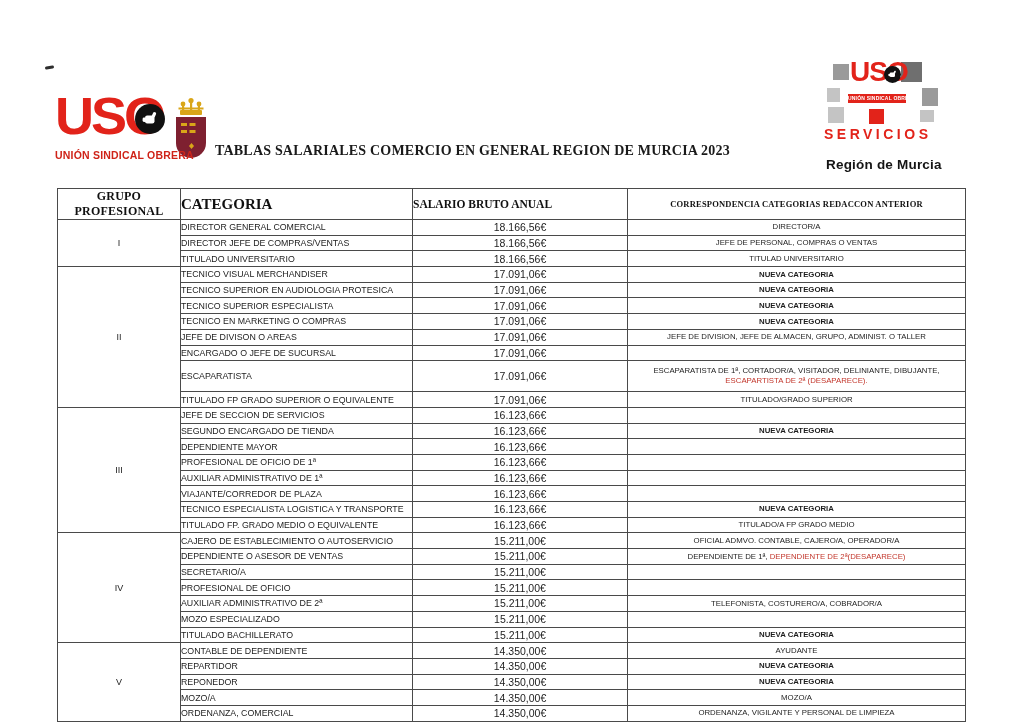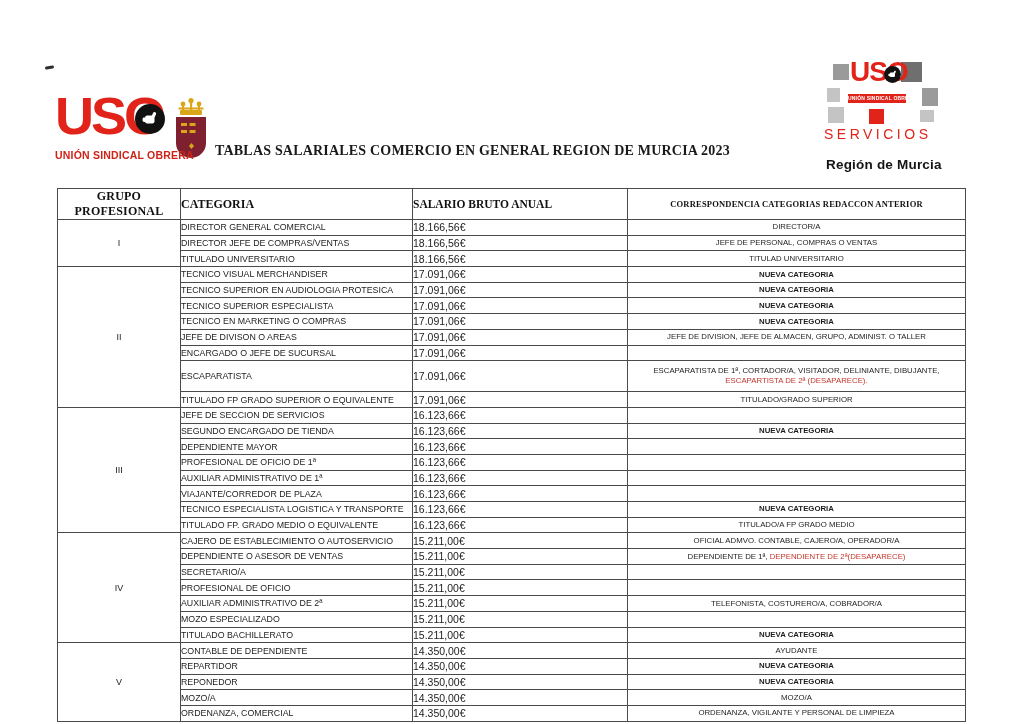--- a/index.html
+++ b/index.html
@@ -55,48 +55,48 @@
   }
   .o-dot-sm svg{width:11px;height:11px;}
   .band{
     position:absolute;left:26px;top:36px;width:58px;height:9px;background:#e2231a;
     color:#ffffff;font-size:5px;font-weight:bold;text-align:center;line-height:9px;
     white-space:nowrap;overflow:hidden;letter-spacing:0.2px;
   }
   .red-square{position:absolute;left:47px;top:51px;width:15px;height:15px;background:#e2231a;}
   .servicios{
     position:absolute;left:2px;top:68px;width:120px;
-    color:#e2231a;font-weight:normal;font-size:14px;letter-spacing:3.5px;white-space:nowrap;
+    color:#e2231a;font-weight:bold;font-size:14px;letter-spacing:3.5px;white-space:nowrap;
   }
   .region{
     position:absolute;left:4px;top:83px;width:120px;
     color:#141414;font-weight:bold;font-size:13.5px;white-space:nowrap;letter-spacing:0.2px;margin-top:16px;
   }
 
   
   table.salary{
     position:absolute;left:57px;top:188px;width:908px;
     border-collapse:collapse;table-layout:fixed;
   }
   table.salary th,table.salary td{border:1px solid #4a4a4a;padding:0;overflow:hidden;}
   table.salary th{
     font-family:"Liberation Serif",serif;font-weight:bold;color:#111;
     height:17px;vertical-align:middle;
   }
   th.h-grupo{font-size:12px;text-align:center;letter-spacing:0.2px;}
-  th.h-cat{font-size:12px;text-align:left;padding-left:4px;}
+  th.h-cat{font-size:15px;text-align:left;padding-left:4px;}
   th.h-sal{font-size:11.5px;text-align:left;}
   th.h-corr{font-size:8.5px;text-align:center;letter-spacing:0.2px;}
   tr.data{height:15.7px;}
   tr.tall{height:31px;}
   td.group-cell{
     text-align:center;vertical-align:middle;font-size:9px;color:#222;
   }
   td.cat{font-size:8.8px;color:#1c1c1c;padding-left:4px;vertical-align:middle;white-space:nowrap;}
-  td.sal{font-size:10.5px;color:#1c1c1c;vertical-align:middle;}
+  td.sal{font-size:10.5px;color:#1c1c1c;text-align:center;vertical-align:middle;}
   td.corr{font-size:7.8px;color:#1c1c1c;text-align:center;vertical-align:middle;line-height:1.25;white-space:nowrap;}
   td.corr .b{font-weight:bold;}
   td.corr .red{color:#c2362b;}
 </style>
 </head>
 <body>
 
 <div class="speck"></div>
 
 <div class="logo-left">

